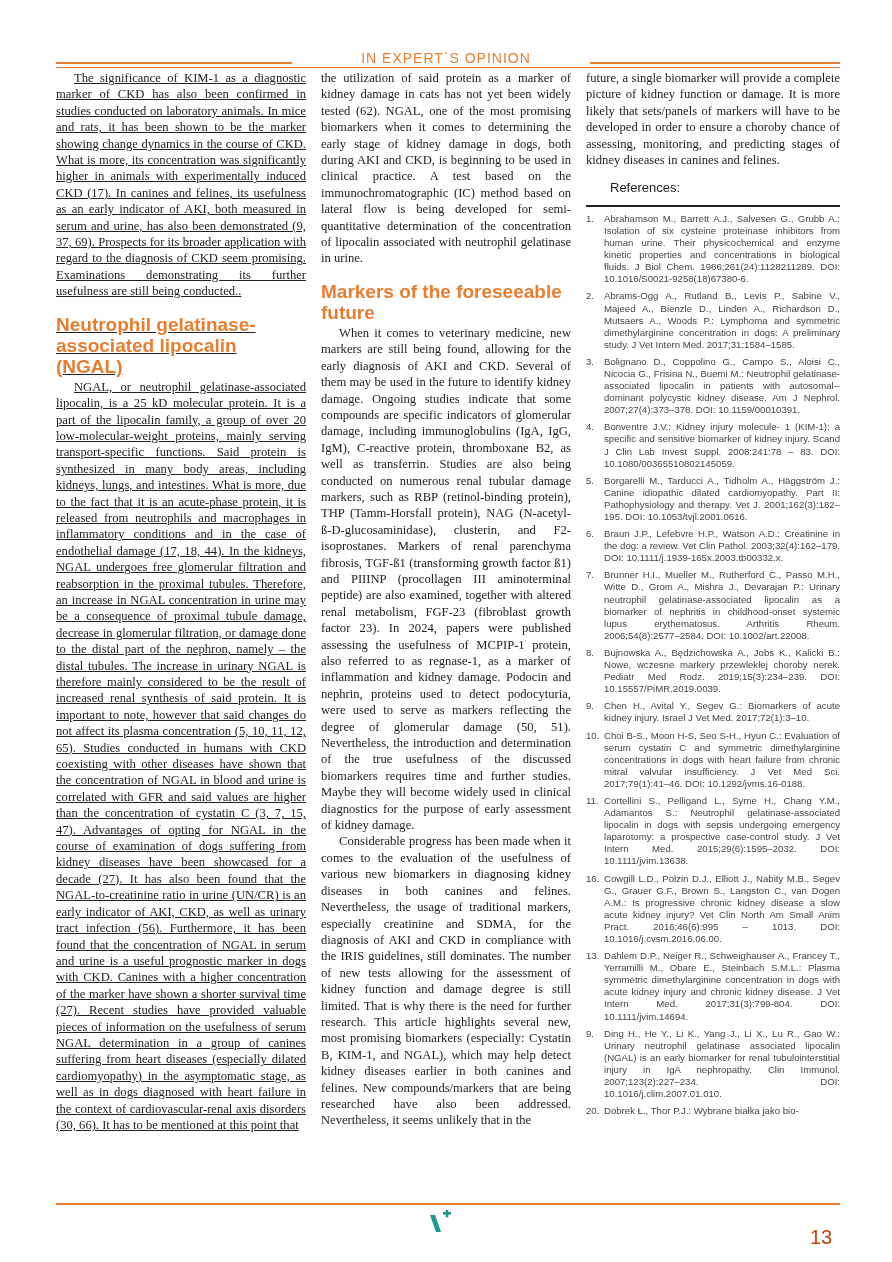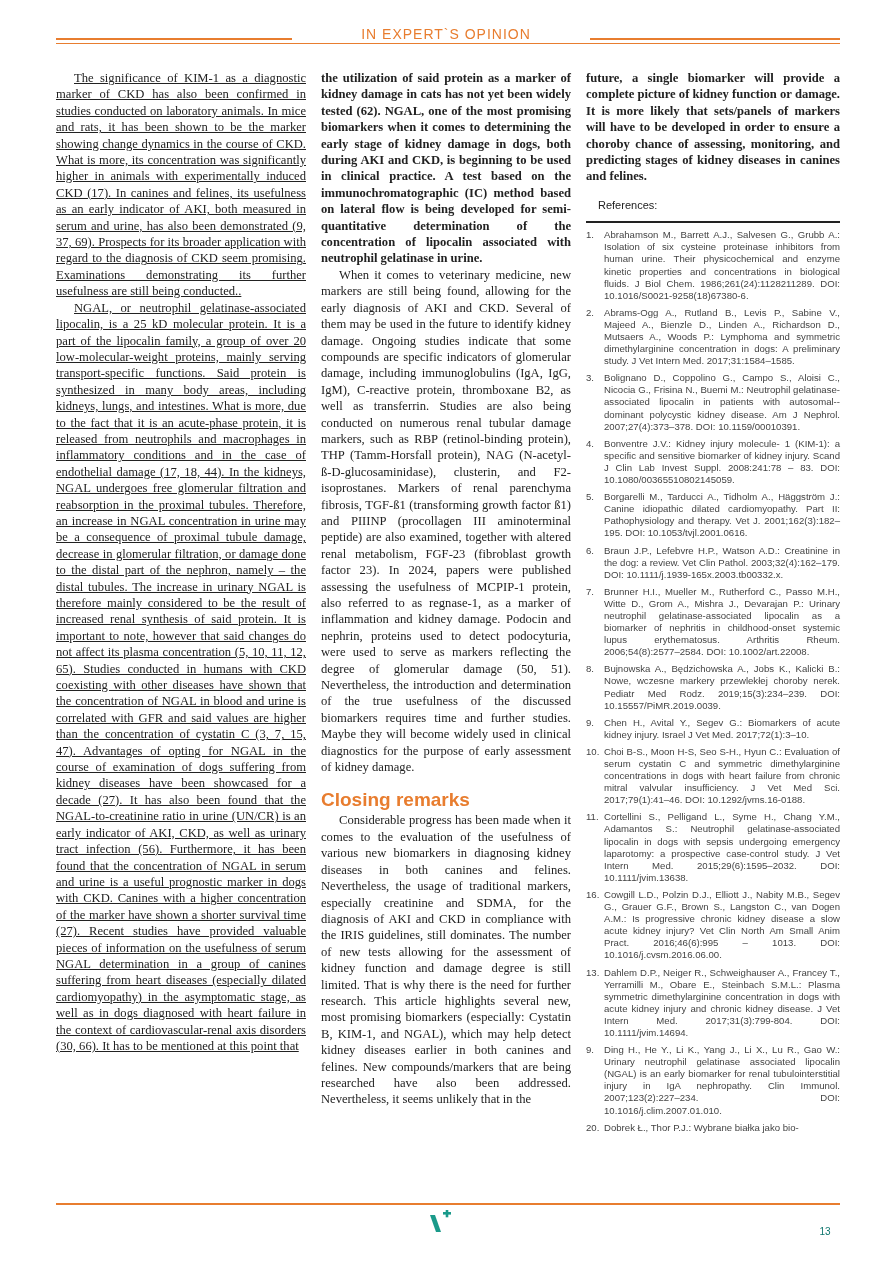--- a/index.html
+++ b/index.html
@@ -1,84 +1,85 @@
 <!DOCTYPE html>
 <html><head>
   <meta charset="utf-8">
   <style>
     html, body { margin: 0; padding: 0; background: #ffffff; }
     body { width: 892px; height: 1262px; position: relative; overflow: hidden; }
     .page { position: absolute; left: 0; top: 0; width: 892px; height: 1262px; }
 
     
-    .header { position: absolute; top: 28px; left: 0; width: 844px; height: 24px; }
+    .header { position: absolute; top: 52px; left: 0; width: 844px; height: 24px; }
     .header-title {
       position: absolute; left: 0; width: 892px; top: 0; text-align: center;
       font-family: "Liberation Sans", sans-serif; font-size: 14px; letter-spacing: 1px;
       color: #e87d2f; font-weight: normal;
     }
     .hline { position: absolute; height: 2px; background: #e87d2f; }
     .hline-left { left: 56px; top: 10px; width: 236px; }
     .hline-right { left: 590px; top: 10px; width: 250px; }
     .hline-full { left: 56px; top: 15px; width: 784px; height: 1px; }
 
     
     .col { position: absolute; top: 70px; font-family: "Liberation Serif", serif; font-size: 12.6px; line-height: 16.4px; color: #222; text-align: justify; }
     .col1 { left: 56px; width: 250px; text-decoration: underline; }
     .col2 { left: 321px; width: 250px; }
     .col3 { left: 586px; width: 254px; }
 
     .col p { margin: 0; text-indent: 18px; }
-    .col p.noindent { text-indent: 0; font-weight: bold; }
+    .col p.noindent { text-indent: 0; }
 
     h2 {
       font-family: "Liberation Sans", sans-serif; font-weight: bold; color: #e87d2f;
       font-size: 19px; line-height: 21px; margin: 14px 0 2px 0; text-align: left;
     }
 
     .refs-title {
-      font-family: "Liberation Sans", sans-serif; font-size: 11px; font-weight: normal; color: #222;
-      margin: 12px 0 8px 0;
+      font-family: "Liberation Sans", sans-serif; font-size: 13px; font-weight: normal; color: #222;
+      margin: 12px 0 8px 12px;
       padding-left: 12px;
     }
     .refs-rule { height: 2px; background: #222; margin-bottom: 6px; }
     ol.refs {
       margin: 0; padding: 0; list-style: none;
       font-family: "Liberation Sans", sans-serif; font-size: 9.6px; line-height: 12.1px; color: #444;
     }
     ol.refs li { display: flex; margin-bottom: 5px; text-align: justify; }
     ol.refs .num { flex: 0 0 18px; }
     ol.refs .txt { flex: 1; }
 
     
     .footer-rule { position: absolute; top: 1203px; left: 56px; width: 784px; height: 2px; background: #e87d2f; }
     .logo { position: absolute; top: 1210px; left: 426px; width: 30px; height: 24px; }
-    .page-number { position: absolute; top: 1226px; left: 810px; width: 30px; text-align: center; font-family: "Liberation Sans", sans-serif; font-size: 10px; color: #0f766e; }
+    .page-number { position: absolute; top: 1226px; left: 810px; width: 30px; text-align: left; font-family: "Liberation Sans", sans-serif; font-size: 20px; color: #c2410c; }
   </style>
 </head>
 <body>
 
 <div class="page">
 
   <div class="header">
     <div class="hline hline-left"></div>
     <div class="hline hline-right"></div>
     <div class="hline hline-full"></div>
     <div class="header-title" style="top:-2px;background:transparent;">IN EXPERT`S OPINION</div>
   </div>
 
   <div class="col col1">
     <p>The significance of KIM-1 as a diagnostic marker of CKD has also been confirmed in studies conducted on laboratory animals. In mice and rats, it has been shown to be the marker showing change dynamics in the course of CKD. What is more, its concentration was significantly higher in animals with experimentally induced CKD (17). In canines and felines, its usefulness as an early indicator of AKI, both measured in serum and urine, has also been demonstrated (9, 37, 69). Prospects for its broader application with regard to the diagnosis of CKD seem promising. Examinations demonstrating its further usefulness are still being conducted..</p>
+    <h2>Neutrophil gelatinase-associated lipocalin (NGAL)</h2>
     <p>NGAL, or neutrophil gelatinase-associated lipocalin, is a 25 kD molecular protein. It is a part of the lipocalin family, a group of over 20 low-molecular-weight proteins, mainly serving transport-specific functions. Said protein is synthesized in many body areas, including kidneys, lungs, and intestines. What is more, due to the fact that it is an acute-phase protein, it is released from neutrophils and macrophages in inflammatory conditions and in the case of endothelial damage (17, 18, 44). In the kidneys, NGAL undergoes free glomerular filtration and reabsorption in the proximal tubules. Therefore, an increase in NGAL concentration in urine may be a consequence of proximal tubule damage, decrease in glomerular filtration, or damage done to the distal part of the nephron, namely – the distal tubules. The increase in urinary NGAL is therefore mainly considered to be the result of increased renal synthesis of said protein. It is important to note, however that said changes do not affect its plasma concentration (5, 10, 11, 12, 65). Studies conducted in humans with CKD coexisting with other diseases have shown that the concentration of NGAL in blood and urine is correlated with GFR and said values are higher than the concentration of cystatin C (3, 7, 15, 47). Advantages of opting for NGAL in the course of examination of dogs suffering from kidney diseases have been showcased for a decade (27). It has also been found that the NGAL-to-creatinine ratio in urine (UN/CR) is an early indicator of AKI, CKD, as well as urinary tract infection (56). Furthermore, it has been found that the concentration of NGAL in serum and urine is a useful prognostic marker in dogs with CKD. Canines with a higher concentration of the marker have shown a shorter survival time (27). Recent studies have provided valuable pieces of information on the usefulness of serum NGAL determination in a group of canines suffering from heart diseases (especially dilated cardiomyopathy) in the asymptomatic stage, as well as in dogs diagnosed with heart failure in the context of cardiovascular-renal axis disorders (30, 66). It has to be mentioned at this point that</p>
   </div>
 
   <div class="col col2">
     <p class="noindent">the utilization of said protein as a marker of kidney damage in cats has not yet been widely tested (62). NGAL, one of the most promising biomarkers when it comes to determining the early stage of kidney damage in dogs, both during AKI and CKD, is beginning to be used in clinical practice. A test based on the immunochromatographic (IC) method based on lateral flow is being developed for semi-quantitative determination of the concentration of lipocalin associated with neutrophil gelatinase in urine.</p>
+    <h2>Markers of the foreseeable future</h2>
     <p>When it comes to veterinary medicine, new markers are still being found, allowing for the early diagnosis of AKI and CKD. Several of them may be used in the future to identify kidney damage. Ongoing studies indicate that some compounds are specific indicators of glomerular damage, including immunoglobulins (IgA, IgG, IgM), C-reactive protein, thromboxane B2, as well as transferrin. Studies are also being conducted on numerous renal tubular damage markers, such as RBP (retinol-binding protein), THP (Tamm-Horsfall protein), NAG (N-acetyl-ß-D-glucosaminidase), clusterin, and F2-isoprostanes. Markers of renal parenchyma fibrosis, TGF-ß1 (transforming growth factor ß1) and PIIINP (procollagen III aminoterminal peptide) are also examined, together with altered renal metabolism, FGF-23 (fibroblast growth factor 23). In 2024, papers were published assessing the usefulness of MCPIP-1 protein, also referred to as regnase-1, as a marker of inflammation and kidney damage. Podocin and nephrin, proteins used to detect podocyturia, were used to serve as markers reflecting the degree of glomerular damage (50, 51). Nevertheless, the introduction and determination of the true usefulness of the discussed biomarkers requires time and further studies. Maybe they will become widely used in clinical diagnostics for the purpose of early assessment of kidney damage.</p>
-    <h2>Closing remarks</h2>
     <p>Considerable progress has been made when it comes to the evaluation of the usefulness of various new biomarkers in diagnosing kidney diseases in both canines and felines. Nevertheless, the usage of traditional markers, especially creatinine and SDMA, for the diagnosis of AKI and CKD in compliance with the IRIS guidelines, still dominates. The number of new tests allowing for the assessment of kidney function and damage degree is still limited. That is why there is the need for further research. This article highlights several new, most promising biomarkers (especially: Cystatin B, KIM-1, and NGAL), which may help detect kidney diseases earlier in both canines and felines. New compounds/markers that are being researched have also been addressed. Nevertheless, it seems unlikely that in the</p>
   </div>
 
   <div class="col col3">
     <p class="noindent">future, a single biomarker will provide a complete picture of kidney function or damage. It is more likely that sets/panels of markers will have to be developed in order to ensure a choroby chance of assessing, monitoring, and predicting stages of kidney diseases in canines and felines.</p>
     <div class="refs-title">References:</div>
     <div class="refs-rule"></div>
     <ol class="refs">
       <li>
           <span class="num">1.</span>

